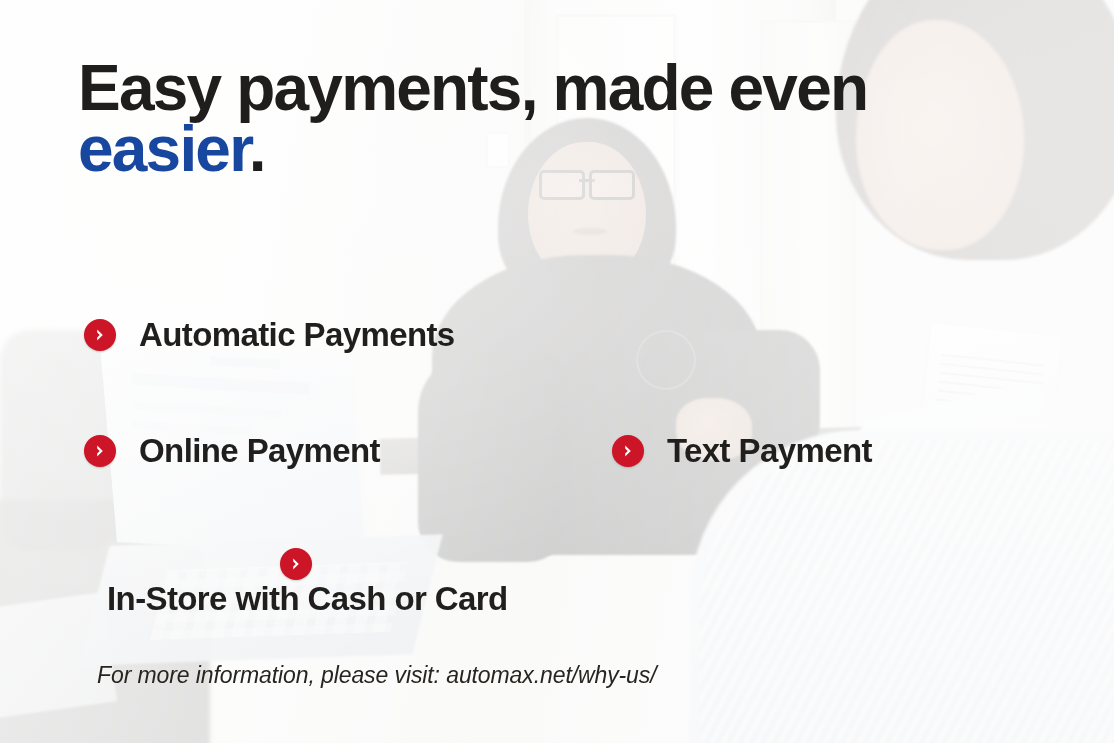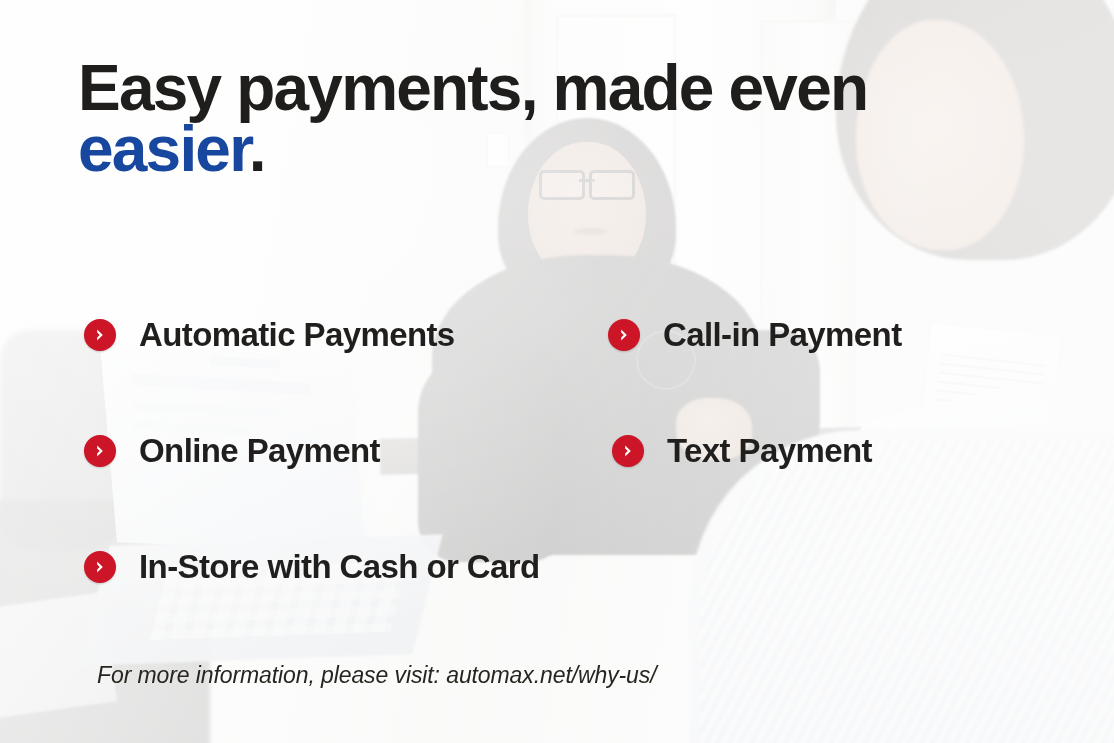--- a/index.html
+++ b/index.html
@@ -246,21 +246,21 @@
     letter-spacing:-0.6px;
     color:#211f1e;
     font-stretch:condensed;
   }
 
   
   .bullet.b1{left:84px;top:316px;}
   .bullet.b2{left:608px;top:316px;}
   .bullet.b3{left:84px;top:432px;}
   .bullet.b4{left:612px;top:432px;}
-  .bullet.b5{left:84px;top:548px;}
+  .bullet.b5{left:84px;top:548px;flex-direction:column;}
 
   .footer{
     position:absolute;left:97px;top:662px;
     font-size:23px;
     font-style:italic;
     font-weight:500;
     letter-spacing:-0.1px;
     color:#27251f;
   }
 </style>
@@ -328,28 +328,20 @@
 
       <div class="bullet b1">
         <span class="b-icon">
           <svg width="16" height="16" viewBox="0 0 16 16" aria-hidden="true">
             <path d="M5.2 2.4 L10.8 8 L5.2 13.6 L5.2 10.4 L7.7 8 L5.2 5.6 Z" fill="#ffffff"></path>
           </svg>
         </span>
         <span class="b-label">Automatic Payments</span>
       </div>
 
-      <div class="bullet b2">
-        <span class="b-icon">
-          <svg width="16" height="16" viewBox="0 0 16 16" aria-hidden="true">
-            <path d="M5.2 2.4 L10.8 8 L5.2 13.6 L5.2 10.4 L7.7 8 L5.2 5.6 Z" fill="#ffffff"></path>
-          </svg>
-        </span>
-        <span class="b-label">Call-in Payment</span>
-      </div>
 
       <div class="bullet b3">
         <span class="b-icon">
           <svg width="16" height="16" viewBox="0 0 16 16" aria-hidden="true">
             <path d="M5.2 2.4 L10.8 8 L5.2 13.6 L5.2 10.4 L7.7 8 L5.2 5.6 Z" fill="#ffffff"></path>
           </svg>
         </span>
         <span class="b-label">Online Payment</span>
       </div>
 

